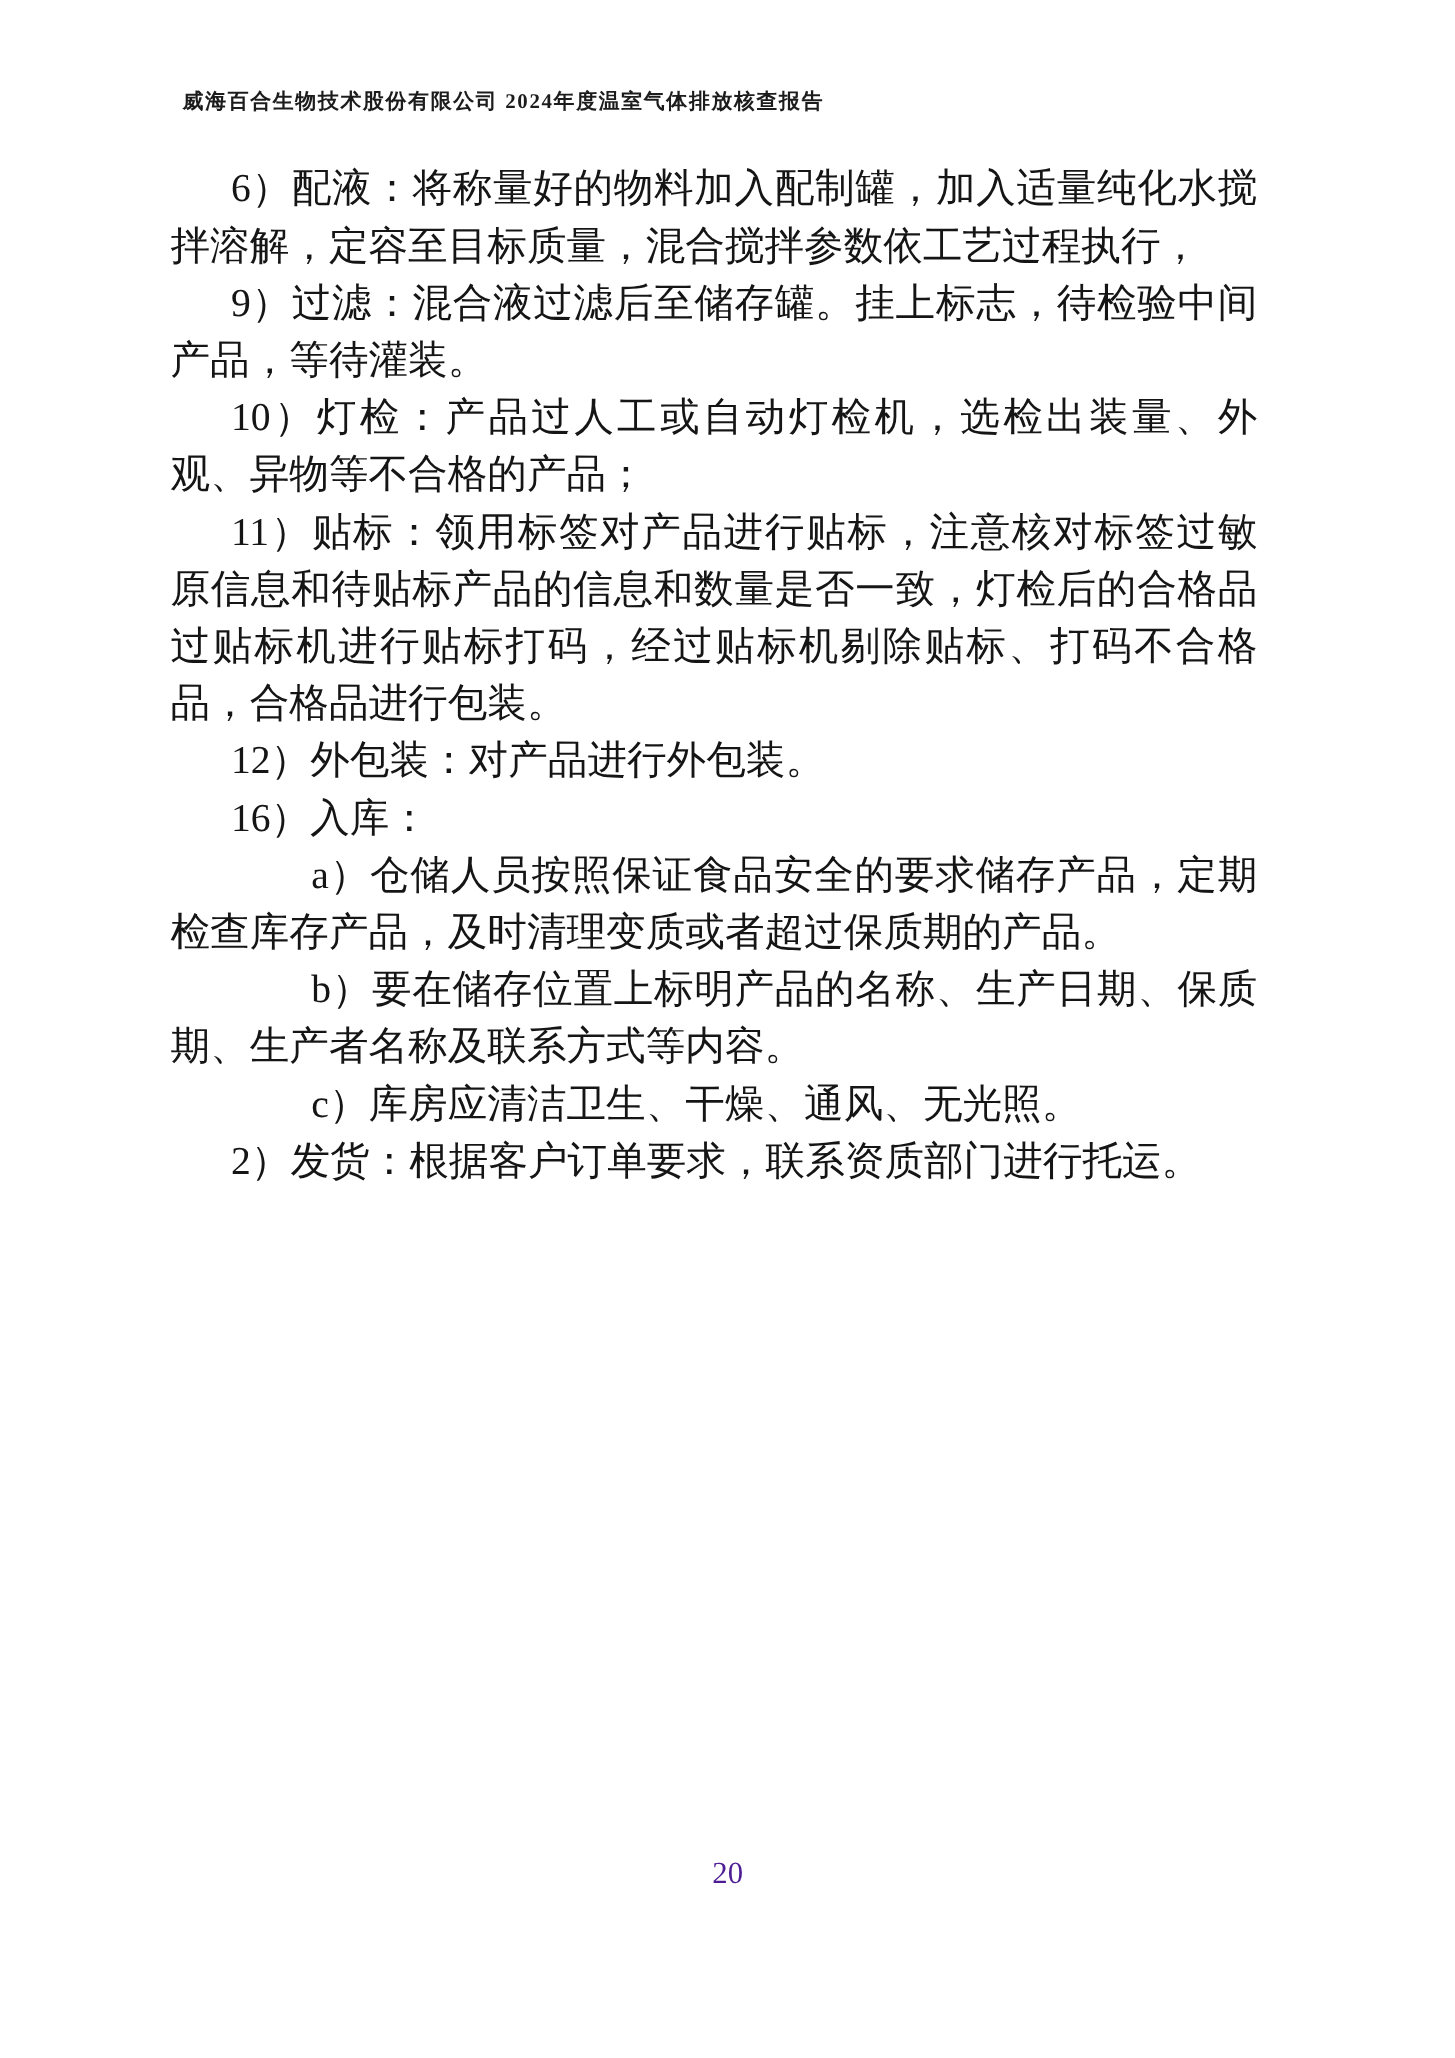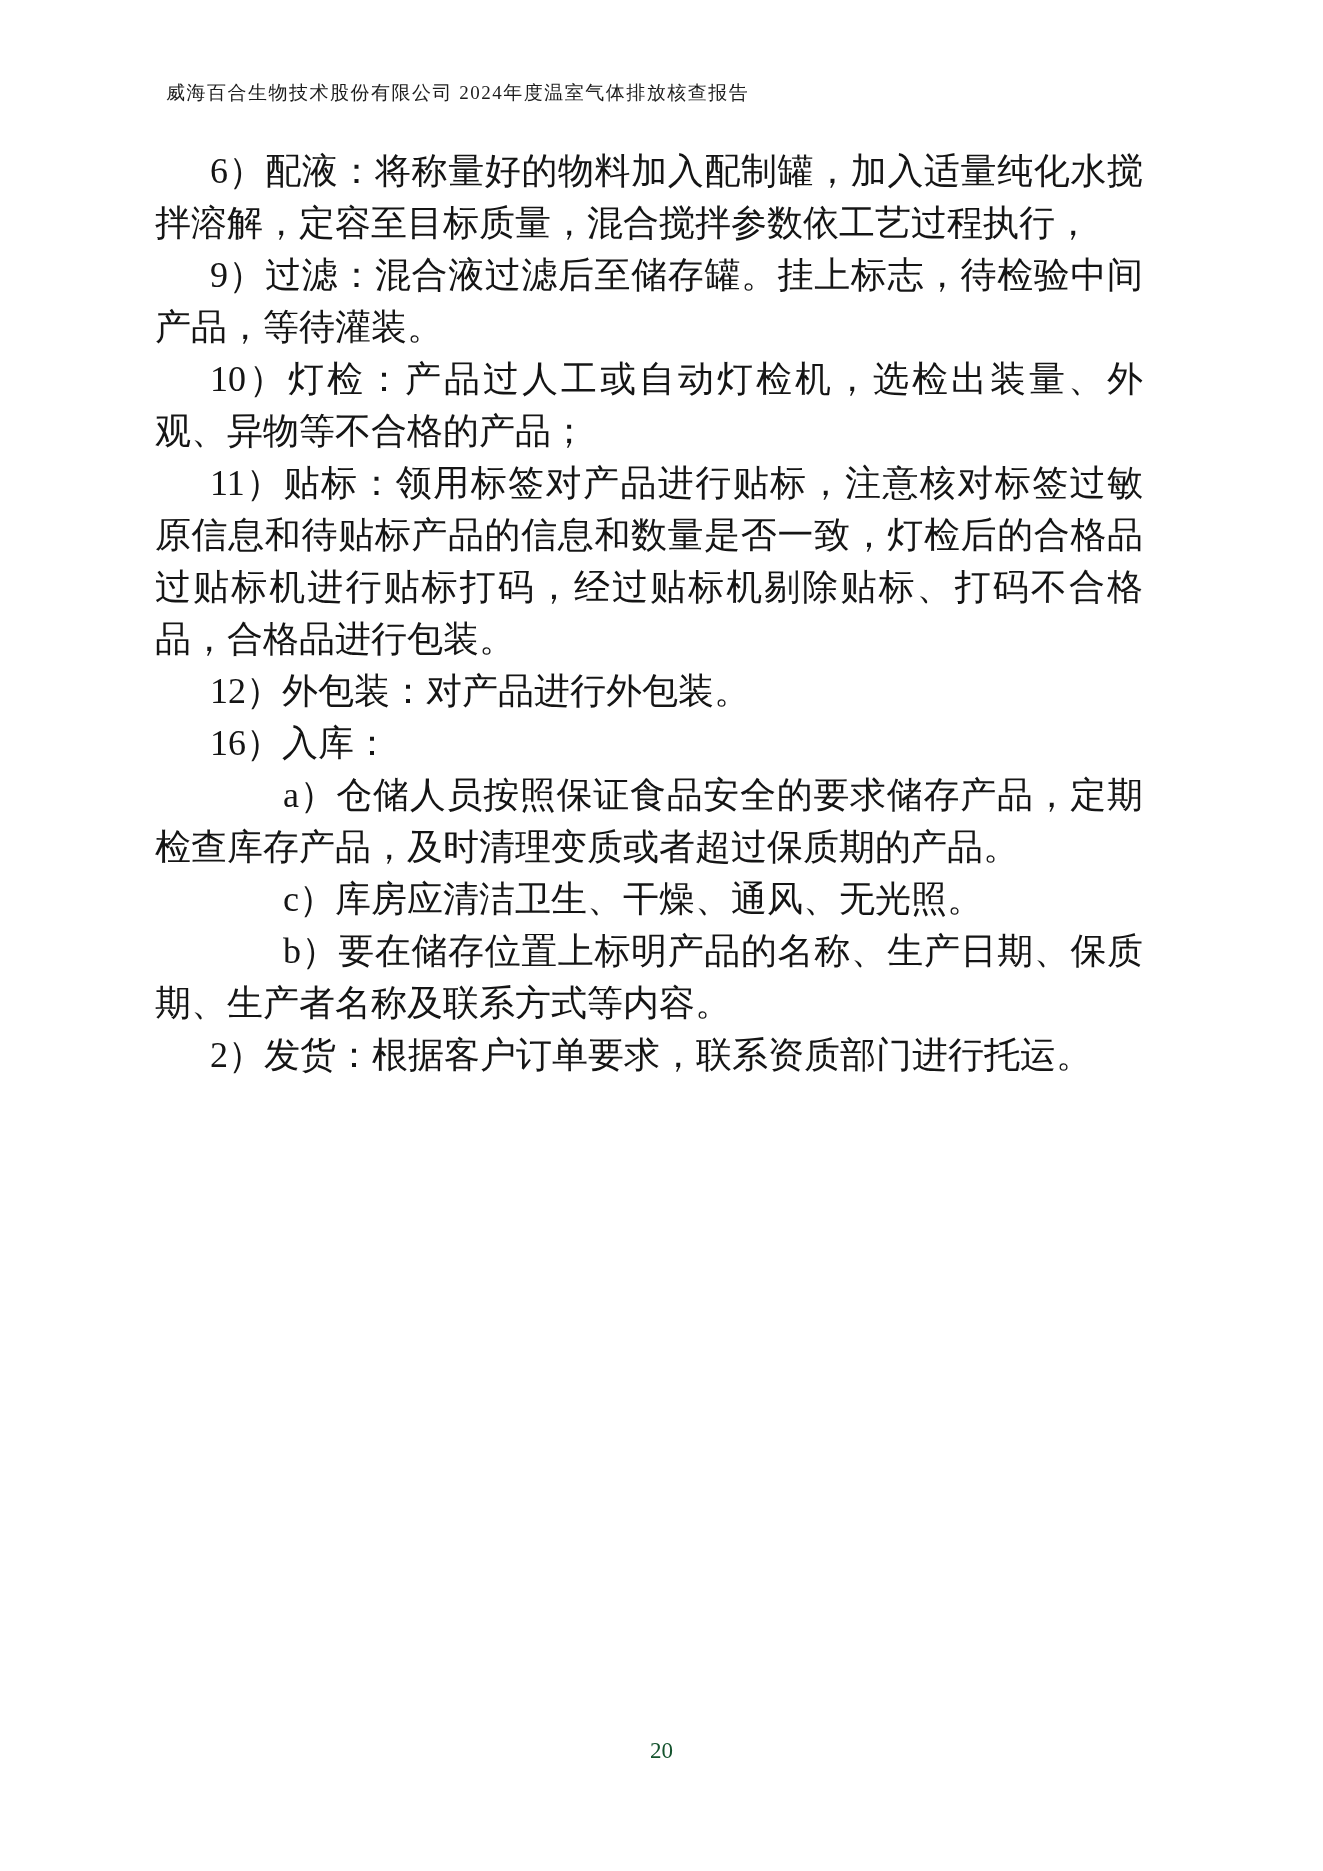--- a/index.html
+++ b/index.html
@@ -18,20 +18,21 @@
   }
   .header {
     position: absolute;
     left: 166px;
     top: 80px;
     font-size: 19px;
     line-height: 26px;
     letter-spacing: 1.5px;
     color: #1c1c1c;
     white-space: nowrap;
+    font-weight: bold;
   }
   .content {
     position: absolute;
     left: 155px;
     top: 145px;
     width: 988px;
     font-size: 36px;
     line-height: 52px;
     text-align: justify;
     text-justify: inter-character;
@@ -41,42 +42,42 @@
     margin: 0;
     padding: 0;
     text-indent: 55px;
   }
   .content p.sub {
     text-indent: 128px;
   }
   .footer {
     position: absolute;
     left: 0;
-    top: 1738px;
+    top: 1688px;
     width: 100%;
     text-align: center;
-    font-size: 23px;
-    color: #14532d;
+    font-size: 28px;
+    color: #4c1d95;
   }
 </style>
 </head>
 <body>
 
 <div class="page">
 
   <div class="header">威海百合生物技术股份有限公司 2024年度温室气体排放核查报告</div>
 
   <div class="content">
     <p>6）配液：将称量好的物料加入配制罐，加入适量纯化水搅拌溶解，定容至目标质量，混合搅拌参数依工艺过程执行，</p>
     <p>9）过滤：混合液过滤后至储存罐。挂上标志，待检验中间产品，等待灌装。</p>
     <p>10）灯检：产品过人工或自动灯检机，选检出装量、外观、异物等不合格的产品；</p>
     <p>11）贴标：领用标签对产品进行贴标，注意核对标签过敏原信息和待贴标产品的信息和数量是否一致，灯检后的合格品过贴标机进行贴标打码，经过贴标机剔除贴标、打码不合格品，合格品进行包装。</p>
     <p>12）外包装：对产品进行外包装。</p>
     <p>16）入库：</p>
     <p class="sub">a）仓储人员按照保证食品安全的要求储存产品，定期检查库存产品，及时清理变质或者超过保质期的产品。</p>
+    <p class="sub">b）要在储存位置上标明产品的名称、生产日期、保质期、生产者名称及联系方式等内容。</p>
     <p class="sub">c）库房应清洁卫生、干燥、通风、无光照。</p>
-    <p class="sub">b）要在储存位置上标明产品的名称、生产日期、保质期、生产者名称及联系方式等内容。</p>
     <p>2）发货：根据客户订单要求，联系资质部门进行托运。</p>
   </div>
 
   <div class="footer">20</div>
 
 </div>
 
 </body></html>

